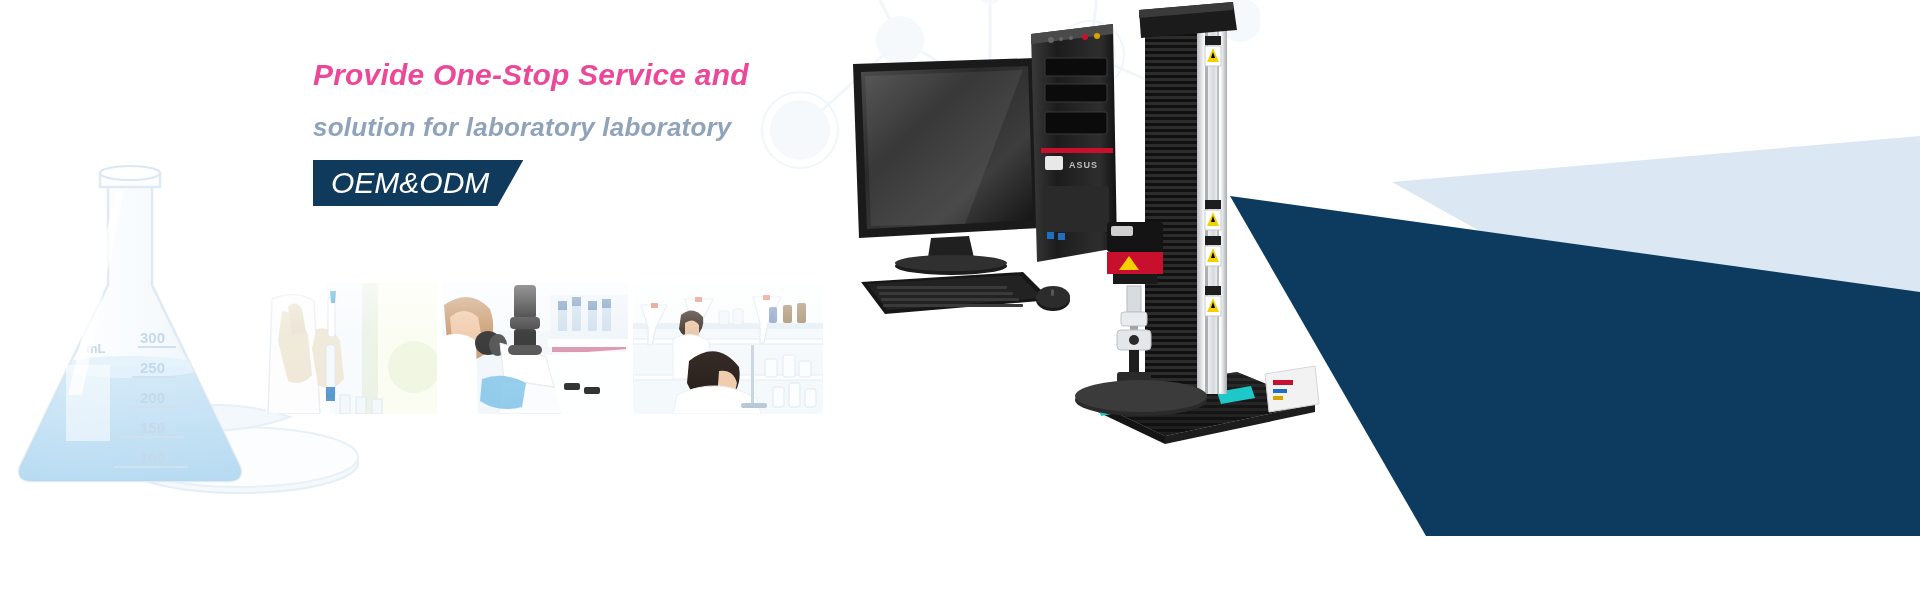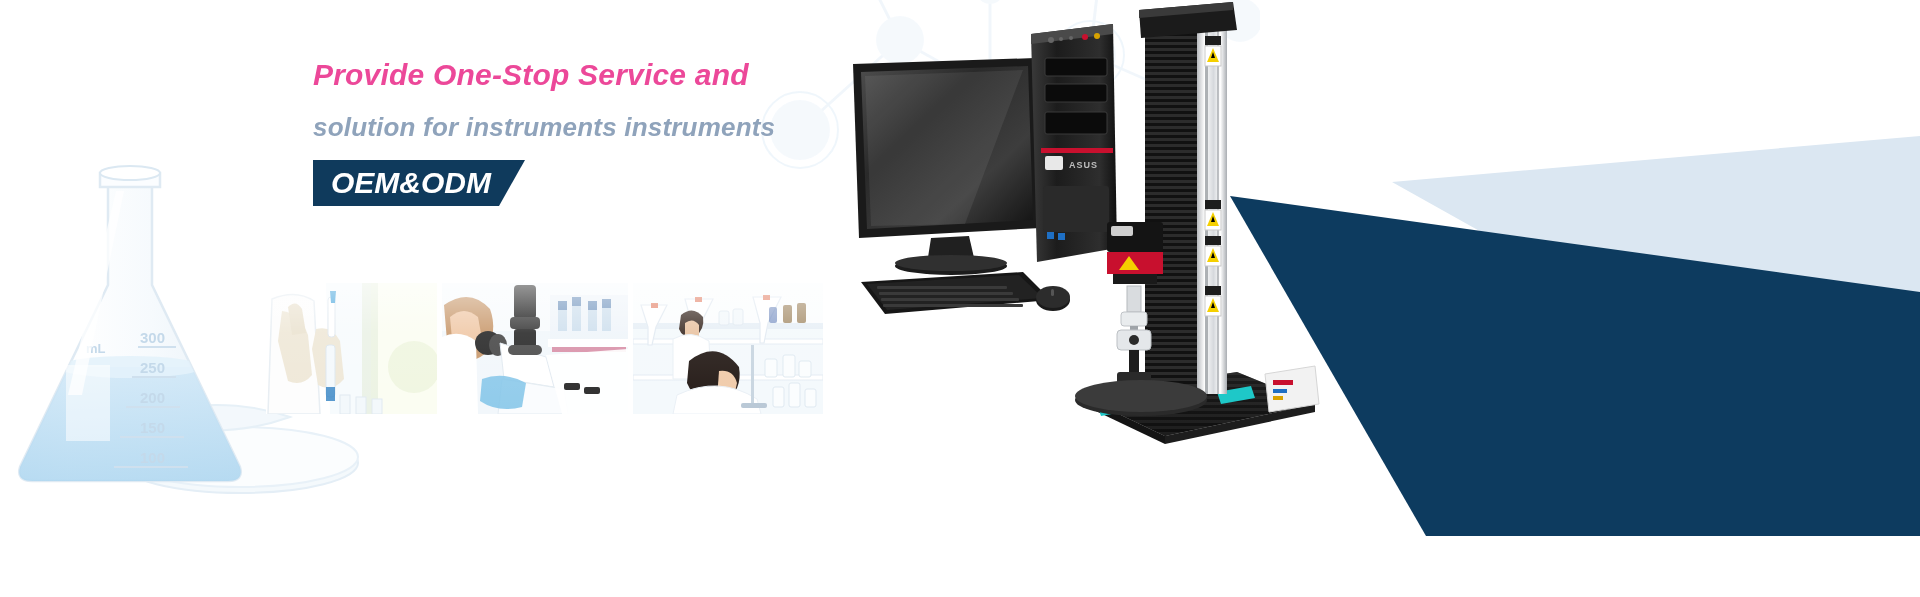--- a/index.html
+++ b/index.html
@@ -16,21 +16,21 @@
   .flask-wrap { position:absolute; left:-10px; top:95px; width:400px; height:400px; }
 
   
   .headline { position:absolute; left:313px; top:52px; width:700px; }
   .line1 { font-size:30px; font-style:italic; font-weight:bold; color:#ec4899;
            letter-spacing:.2px; line-height:46px; white-space:nowrap; }
   .line2 { font-size:26px; font-style:italic; font-weight:bold; color:#8fa3bb;
            letter-spacing:.2px; line-height:46px; white-space:nowrap; margin-top:6px; }
   .badge { position:relative; display:inline-block; margin-top:10px; height:46px;
            padding:0 34px 0 18px; line-height:46px; color:#ffffff; font-size:30px;
-           font-style:italic; font-weight:bold; white-space:nowrap;
+           font-style:italic; font-weight:normal; white-space:nowrap;
            background:#0f3a5c;
            clip-path:polygon(0 0, 100% 0, calc(100% - 26px) 100%, 0 100%); }
 
   
   .strip { position:absolute; left:266px; top:283px; height:131px; display:flex; gap:5px; }
   .shot { position:relative; height:131px; overflow:hidden; background:#eef3f8; }
   .shot.a { width:171px; }
   .shot.b { width:186px; }
   .shot.c { width:190px; }
   .shot::after { content:""; position:absolute; inset:0;
@@ -133,21 +133,21 @@
         <text x="96" y="258" font-size="13">mL</text>
       </g>
 
       <path d="M126 96 L134 96 L92 300 L78 300 Z" fill="#ffffff" opacity=".75"></path>
       <rect x="76" y="270" width="44" height="76" fill="#ffffff" opacity=".55"></rect>
     </svg>
   </div>
 
   <div class="headline">
     <div class="line1">Provide One-Stop Service and</div>
-    <div class="line2">solution for instruments instruments</div>
+    <div class="line2">solution for laboratory laboratory</div>
     <div class="badge">OEM&amp;ODM</div>
   </div>
 
   <div class="strip">
 
     <div class="shot a">
       <svg width="171" height="131" viewBox="0 0 171 131">
         <rect width="171" height="131" fill="#f7fbfd"></rect>
         <rect x="105" y="0" width="66" height="131" fill="#fbfdf2"></rect>
         <rect x="96" y="0" width="16" height="131" fill="#e6eedd" opacity=".7"></rect>

